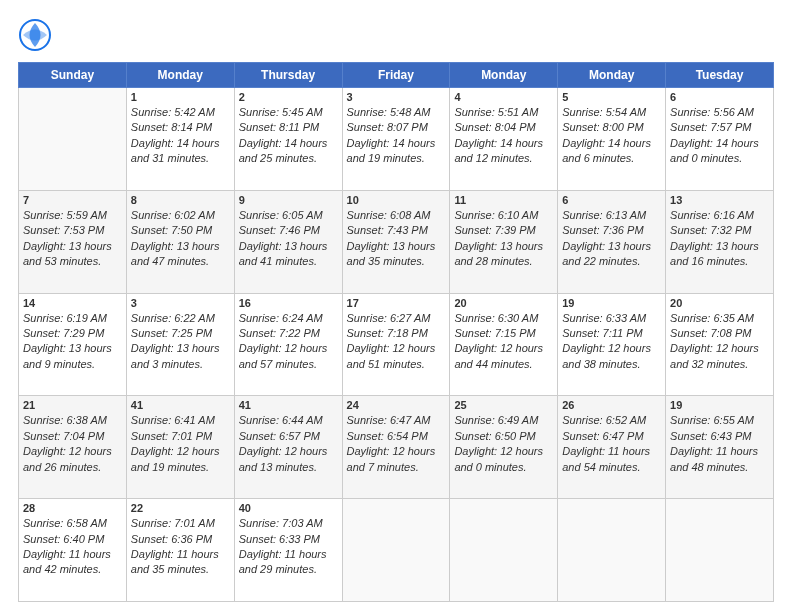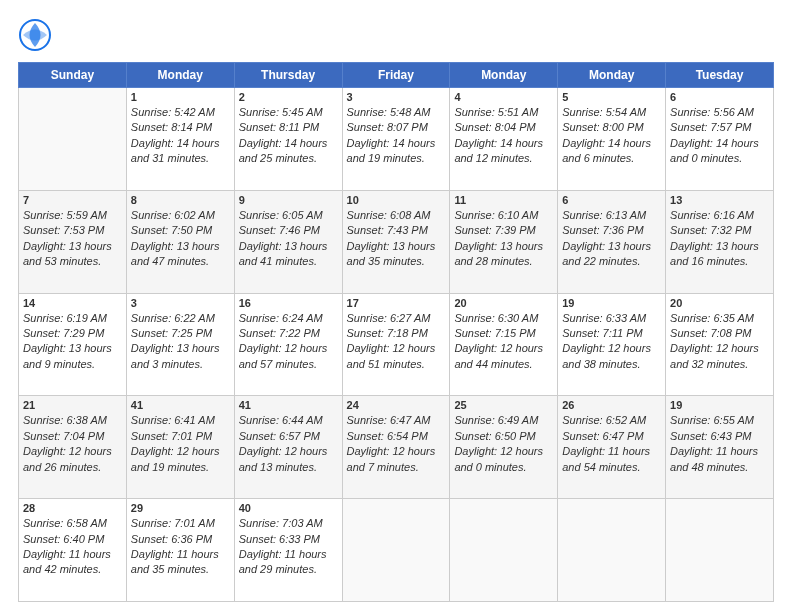--- a/index.html
+++ b/index.html
@@ -246,21 +246,21 @@
             <span class="day-num">19</span>
             <div class="day-info">Sunrise: 6:55 AM<br>Sunset: 6:43 PM<br>Daylight: 11 hours<br>and 48 minutes.</div>
           </td>
         </tr>
         <tr class="row-white">
           <td>
             <span class="day-num">28</span>
             <div class="day-info">Sunrise: 6:58 AM<br>Sunset: 6:40 PM<br>Daylight: 11 hours<br>and 42 minutes.</div>
           </td>
           <td>
-            <span class="day-num">29</span>
+            <span class="day-num">22</span>
             <div class="day-info">Sunrise: 7:01 AM<br>Sunset: 6:36 PM<br>Daylight: 11 hours<br>and 35 minutes.</div>
           </td>
           <td>
             <span class="day-num">40</span>
             <div class="day-info">Sunrise: 7:03 AM<br>Sunset: 6:33 PM<br>Daylight: 11 hours<br>and 29 minutes.</div>
           </td>
           <td class="empty"></td>
           <td class="empty"></td>
           <td class="empty"></td>
           <td class="empty"></td>

